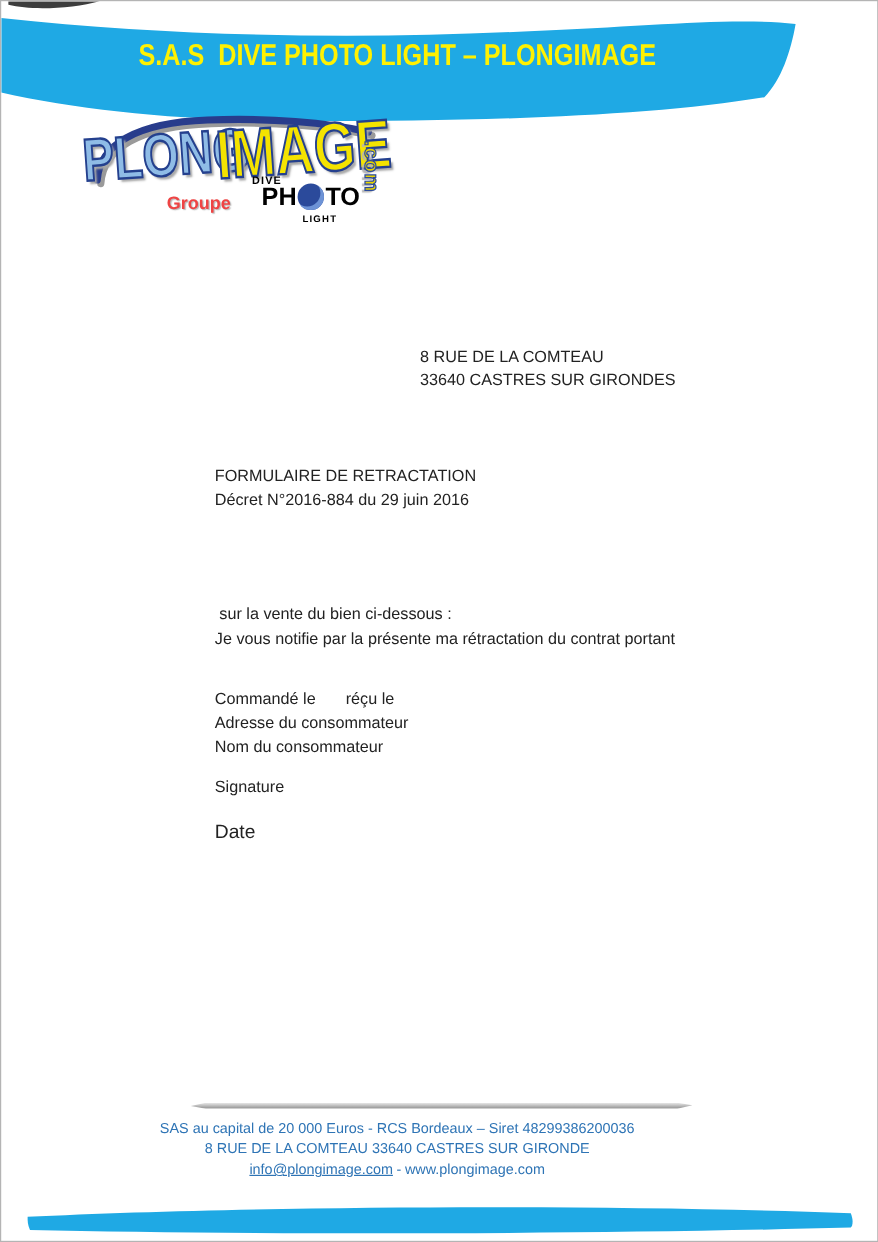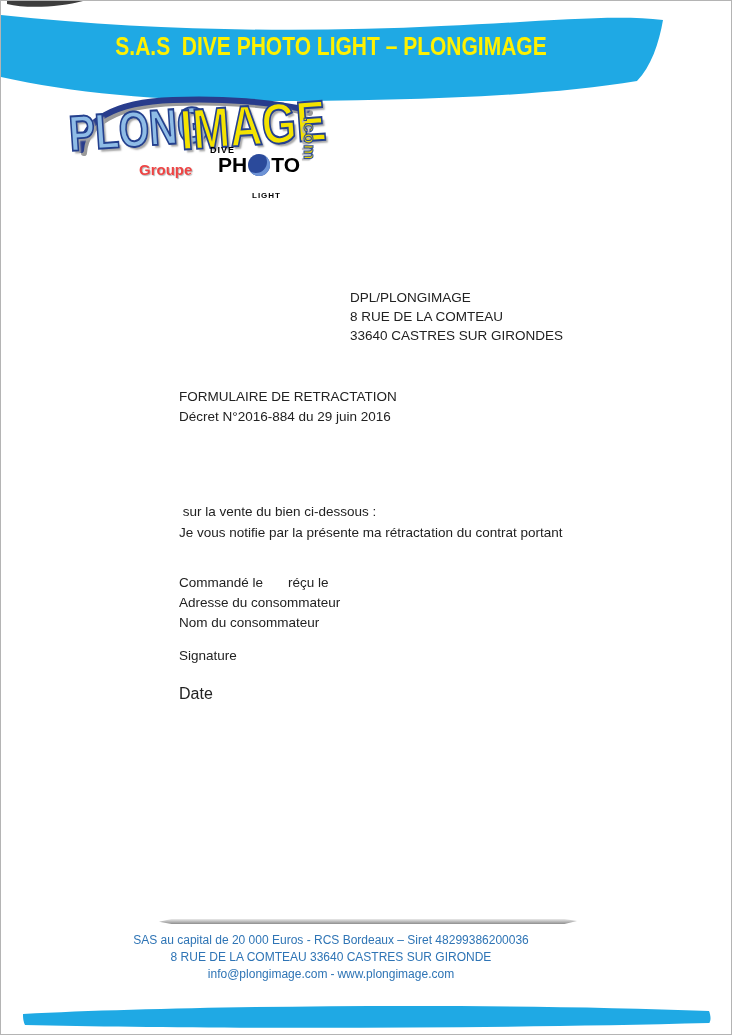--- a/index.html
+++ b/index.html
@@ -58,21 +58,21 @@
   }
   .badge{position:absolute;left:143px;top:50px;width:110px;height:48px;
     color:#000000;font-weight:bold;}
   .badge-top{position:absolute;left:16px;top:0px;font-size:9px;letter-spacing:1px;}
   .badge-mid{position:absolute;left:0px;top:8px;font-size:21px;letter-spacing:0px;margin-left:24px;}
   .badge-helmet{
     display:inline-block;width:22px;height:22px;border-radius:50%;
     background:#2b4a9b;vertical-align:-4px;margin:0 1px;
     box-shadow:inset -3px -3px 0 #6d93d6;
   }
-  .badge-bottom{position:absolute;left:58px;top:46px;font-size:8px;letter-spacing:1px;}
+  .badge-bottom{position:absolute;left:58px;top:33px;font-size:8px;letter-spacing:1px;}
 
   
   .recipient{position:absolute;left:349px;top:287px;font-size:13.5px;line-height:19px;}
   .form-head{position:absolute;left:178px;top:386px;font-size:13.5px;line-height:20px;}
   .intro{position:absolute;left:178px;top:500px;font-size:13.5px;line-height:21px;}
   .fields{position:absolute;left:178px;top:572px;font-size:13.5px;line-height:20px;}
   .field-received{margin-left:25px;}
   .sig{position:absolute;left:178px;top:647px;font-size:13.5px;}
   .date{position:absolute;left:178px;top:684px;font-size:16px;}
 
@@ -82,21 +82,21 @@
     background:linear-gradient(to bottom,#e9e9e9,#8e8e8e);
     clip-path:polygon(0 55%,3% 0,97% 0,100% 40%,97% 100%,3% 100%);
     box-shadow:1px 2px 2px rgba(60,60,60,0.55);
   }
   .footer{
     position:absolute;left:0;top:931px;width:660px;
     text-align:center;
     font-size:12px;line-height:17px;
     color:#2E74B5;
   }
-  .footer a, .footer .email-link{color:#2E74B5;cursor:pointer;}
+  .footer a, .footer .email-link{color:#2E74B5;text-decoration:underline;cursor:pointer;}
   .footer .sep{margin:0 3px;text-decoration:none;}
 
   
   .bottom-wave{position:absolute;left:0;bottom:2px;width:732px;height:32px;}
 </style>
 </head>
 <body>
 
 <div class="page">
 
@@ -119,21 +119,20 @@
     <span class="logo-com">.com</span>
     <span class="logo-groupe">Groupe</span>
     <span class="badge">
       <span class="badge-top">DIVE</span>
       <span class="badge-mid"><span>PH</span><span class="badge-helmet"></span><span>TO</span></span>
       <span class="badge-bottom">LIGHT</span>
     </span>
   </div>
 
   <div class="recipient">
-    <div>DPL/PLONGIMAGE</div>
     <div>8 RUE DE LA COMTEAU</div>
     <div>33640 CASTRES SUR GIRONDES</div>
   </div>
 
   <div class="form-head">
     <div>FORMULAIRE DE RETRACTATION</div>
     <div>Décret N°2016-884 du 29 juin 2016</div>
   </div>
 
   <div class="intro">

